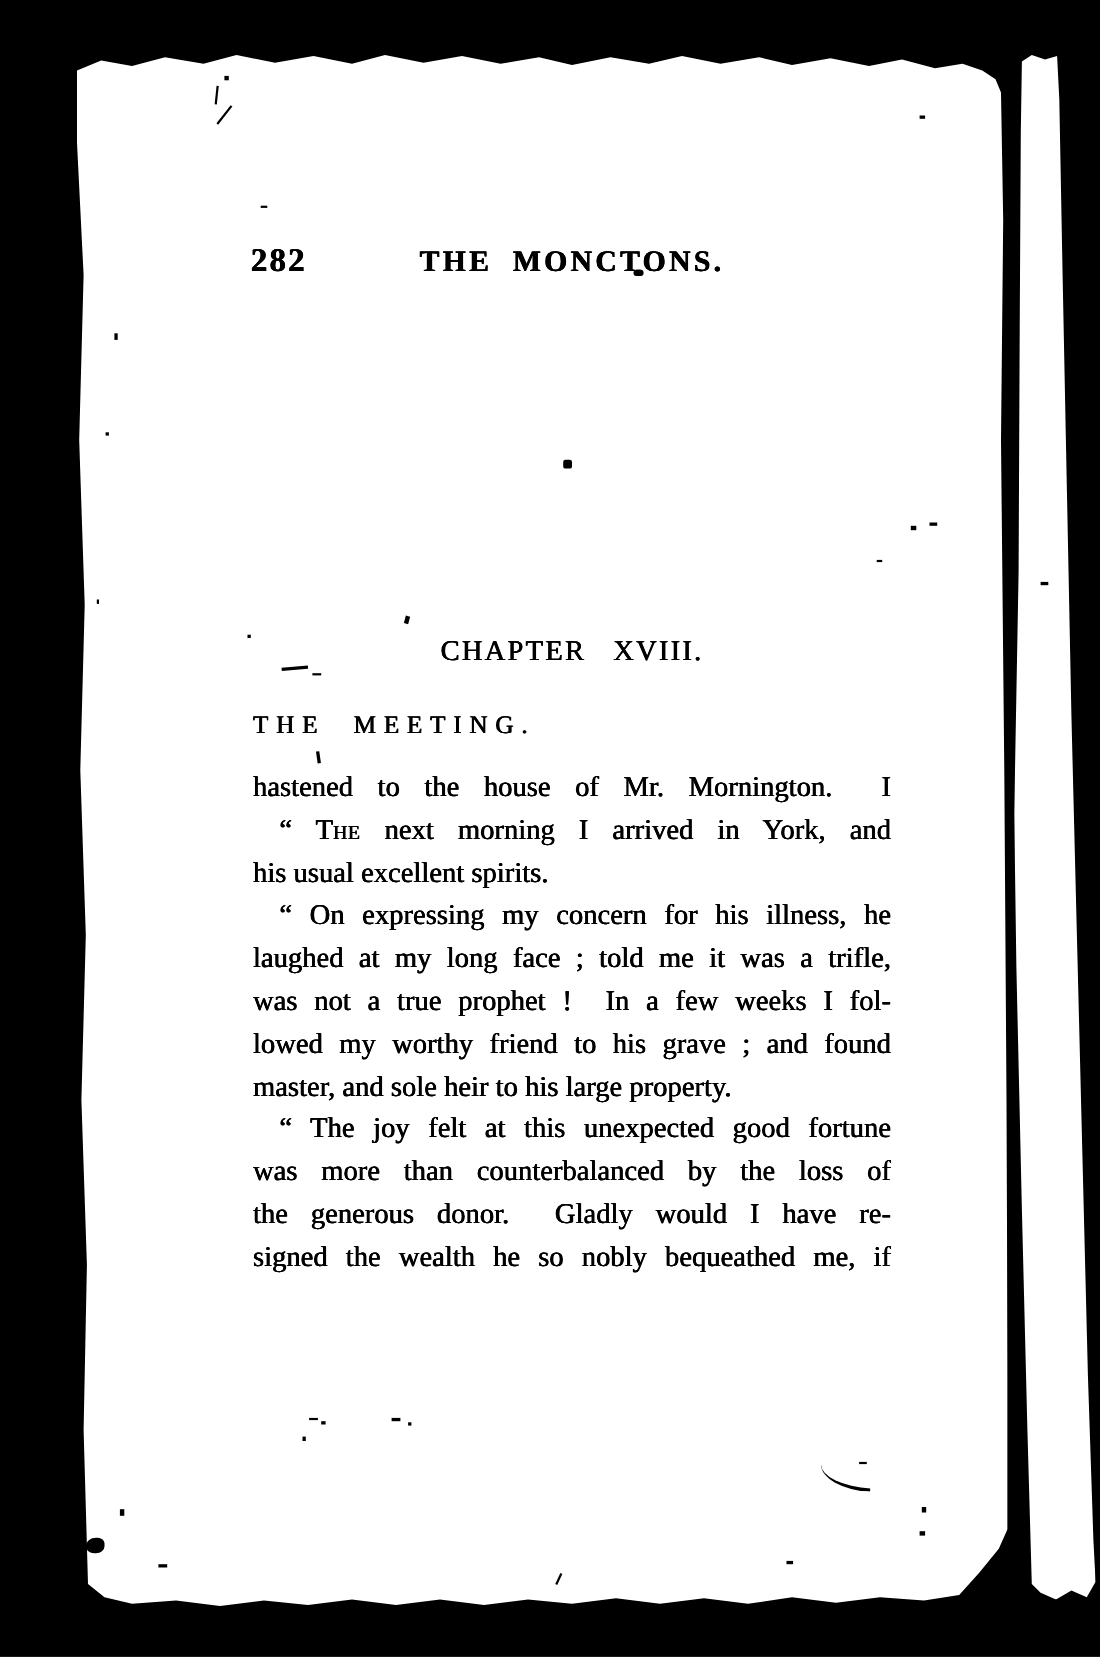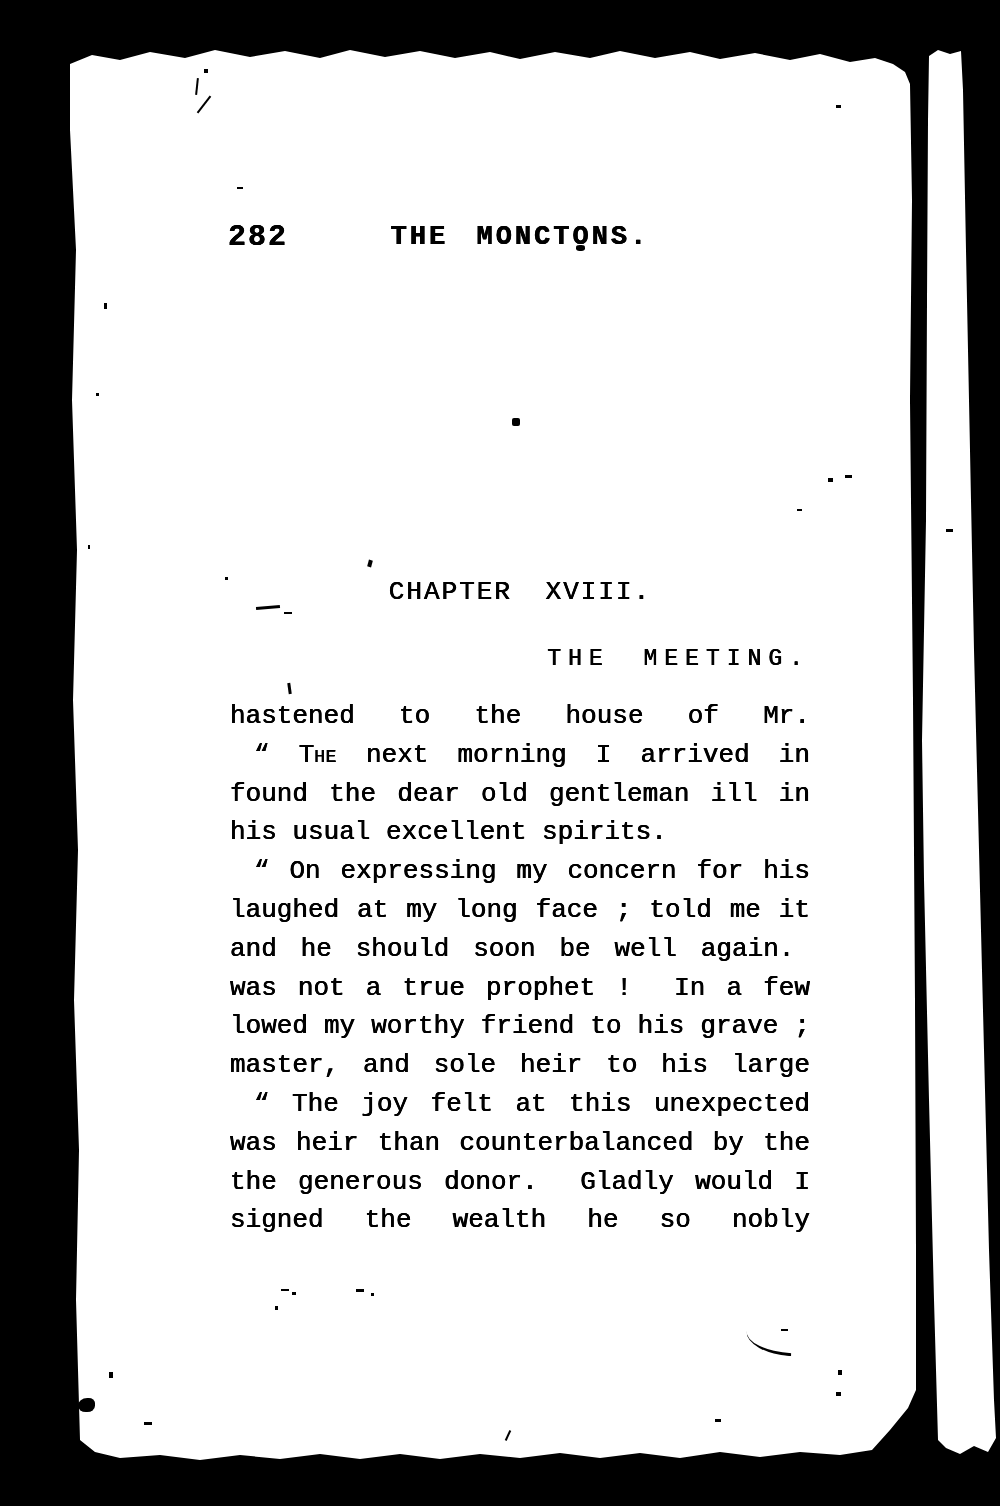--- a/index.html
+++ b/index.html
@@ -1,21 +1,21 @@
 <!DOCTYPE html>
 <html><head>
 <meta charset="utf-8">
 <style>
   html,body{margin:0;padding:0;background:#000;}
   .scan{
     position:relative;
     width:1000px;height:1506px;
     background:#000000;
     overflow:hidden;
-    font-family:Liberation Mono, monospace;
+    font-family:Liberation Serif, serif;
     color:#000000;
   }
   
   .page-white{
     position:absolute;inset:0;background:#ffffff;
     clip-path:polygon(
       70px 64px,92px 55px,120px 60px,150px 52px,185px 58px,215px 50px,250px 57px,
       285px 51px,320px 58px,350px 50px,385px 57px,420px 51px,455px 58px,490px 52px,
       520px 59px,555px 52px,590px 58px,620px 51px,655px 58px,690px 52px,720px 59px,
       755px 53px,790px 60px,820px 54px,850px 62px,875px 58px,893px 64px,905px 72px,
@@ -36,21 +36,21 @@
       996px 1438px,988px 1452px,974px 1446px,960px 1454px,946px 1448px,938px 1440px,
       934px 1300px,929px 1100px,924px 880px,922px 740px,926px 520px,927px 300px,
       928px 120px);
   }
   .txt{text-shadow:.3px 0 0 #000,-.3px 0 0 #000;}
   .header-row{position:absolute;left:230px;top:220px;width:580px;height:34px;line-height:34px;}
   .pagenum{position:absolute;left:-2px;top:0;font-size:30px;font-weight:bold;letter-spacing:2px;}
   .running{display:block;text-align:center;font-size:27px;font-weight:bold;letter-spacing:3px;word-spacing:9px;}
   .chapter{position:absolute;left:230px;top:574px;width:580px;text-align:center;
            font-size:26px;line-height:36px;letter-spacing:2px;word-spacing:16px;}
-  .section{position:absolute;left:230px;top:646px;width:580px;text-align:right;
+  .section{position:absolute;left:230px;top:646px;width:580px;text-align:left;
            font-size:23px;line-height:26px;letter-spacing:7px;word-spacing:13px;}
   .body-block{position:absolute;left:230px;top:697px;width:580px;font-size:26px;}
   .line{display:block;height:38.8px;line-height:38.8px;white-space:normal;
         text-align:justify;text-align-last:justify;overflow:hidden;}
   .line.short{text-align-last:left;}
   .line.indent{text-indent:24px;}
   .sc{font-variant:small-caps;letter-spacing:.5px;}
   
   .mk{position:absolute;background:#000;}
   .curve-mk{position:absolute;left:746px;top:1330px;width:46px;height:22px;
@@ -71,36 +71,34 @@
 
     <div class="chapter txt">CHAPTER XVIII.</div>
 
     <div class="section txt">THE MEETING.</div>
 
     <div class="body-block txt">
 
       <div>
         <div class="line"><span>hastened to the house of Mr. Mornington.&nbsp; I</span><span class="sc"></span><span></span></div>
         <div class="line indent"><span>“ T</span><span class="sc">he</span><span> next morning I arrived in York, and</span></div>
-        <div class="line"><span>found the dear old gentleman ill in bed, but in</span><span class="sc"></span><span></span></div>
         <div class="line short"><span>his usual excellent spirits.</span><span class="sc"></span><span></span></div>
       </div>
 
       <div>
         <div class="line indent"><span>“ On expressing my concern for his illness, he</span><span class="sc"></span><span></span></div>
         <div class="line"><span>laughed at my long face ; told me it was a trifle,</span><span class="sc"></span><span></span></div>
-        <div class="line"><span>and he should soon be well again.&nbsp; Alas, he</span><span class="sc"></span><span></span></div>
         <div class="line"><span>was not a true prophet !&nbsp; In a few weeks I fol-</span><span class="sc"></span><span></span></div>
         <div class="line"><span>lowed my worthy friend to his grave ; and found</span><span class="sc"></span><span></span></div>
         <div class="line short"><span>master, and sole heir to his large property.</span><span class="sc"></span><span></span></div>
       </div>
 
       <div>
         <div class="line indent"><span>“ The joy felt at this unexpected good fortune</span><span class="sc"></span><span></span></div>
-        <div class="line"><span>was heir than counterbalanced by the loss of</span><span class="sc"></span><span></span></div>
+        <div class="line"><span>was more than counterbalanced by the loss of</span><span class="sc"></span><span></span></div>
         <div class="line"><span>the generous donor.&nbsp; Gladly would I have re-</span><span class="sc"></span><span></span></div>
         <div class="line"><span>signed the wealth he so nobly bequeathed me, if</span><span class="sc"></span><span></span></div>
       </div>
 
     </div>
   </div>
 
   <div class="page-strip"></div>
 
   <div class="mk" style="left:204px;top:69px;width:4px;height:4px;"></div>

